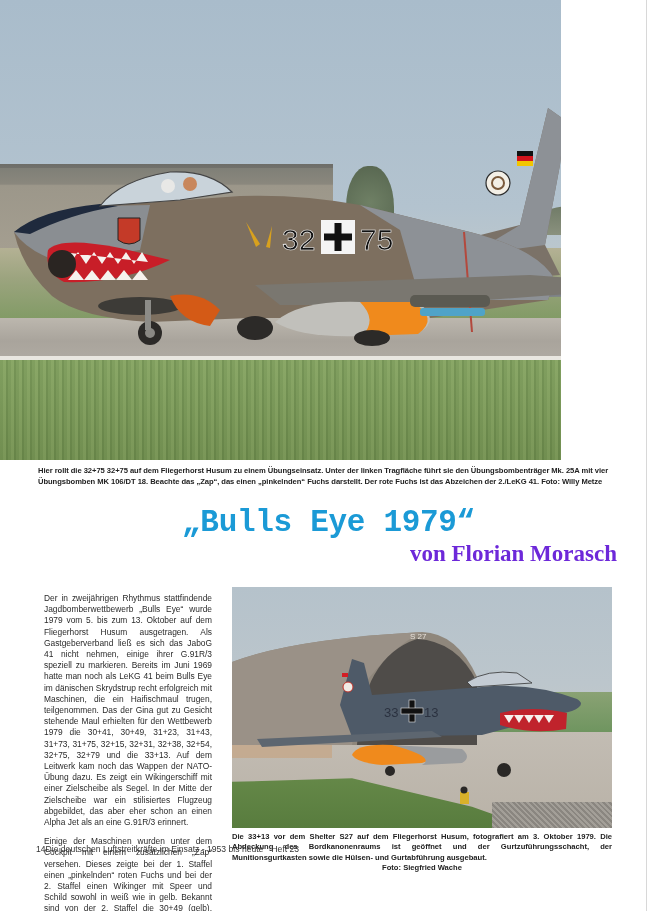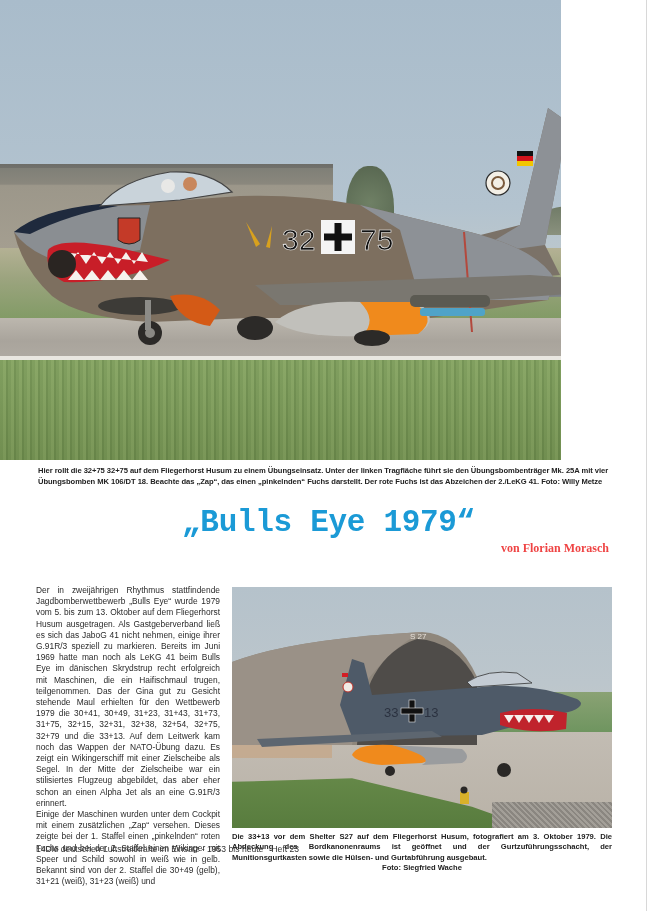--- a/index.html
+++ b/index.html
@@ -29,27 +29,27 @@
     background: linear-gradient(180deg, rgba(255,255,255,0.05), rgba(0,0,0,0.08)); }
   .jet { position: absolute; left: 0; top: 0; width: 647px; height: 460px; }
 
   
   .caption-top { position: absolute; left: 38px; top: 466px; width: 575px; font-size: 7.6px; line-height: 10.5px;
     font-weight: bold; color: #222; letter-spacing: -0.05px; }
 
   
   .title { position: absolute; left: 0; top: 505px; width: 647px; text-align: center; padding-left: 10px;
     font-family: Liberation Mono, monospace; font-weight: bold; font-size: 31px; color: #1b9ad6; letter-spacing: -0.3px; }
-  .byline { position: absolute; right: 38px; top: 541px; font-family: "Liberation Serif", serif; font-weight: bold;
-    font-size: 12px; color: #ef4444; }
+  .byline { position: absolute; right: 30px; top: 541px; font-family: "Liberation Serif", serif; font-weight: bold;
+    font-size: 23px; color: #6d28d9; }
 
   
   .body-col { position: absolute; left: 36px; top: 585px; width: 184px; font-size: 8.4px; line-height: 11.2px;
     color: #2a2a2a; text-align: justify; hyphens: manual; }
-  .body-col p { margin: 0; }
+  .body-col p { margin: 8px; }
 
   
   .photo-2 { position: absolute; left: 232px; top: 587px; width: 380px; height: 241px; overflow: hidden;
     background: linear-gradient(180deg, #b5c2cb 0%, #bcc6cc 40%, #c4c9c8 60%); }
   .photo-2 .far-grass2 { position: absolute; right: 0; top: 105px; width: 130px; height: 40px; background: linear-gradient(180deg,#8aa274,#6f9560); }
   .photo-2 .apron { position: absolute; left: 0; top: 145px; width: 380px; height: 96px;
     background: linear-gradient(180deg, #c2bcb3, #b9b2a7); }
   .photo-2 .grass2 { position: absolute; left: 0; top: 170px; width: 300px; height: 71px;
     background: linear-gradient(180deg, #6a8d4c, #587c3e);
     clip-path: polygon(0 35%, 40% 30%, 55% 45%, 80% 70%, 100% 100%, 0 100%); }

